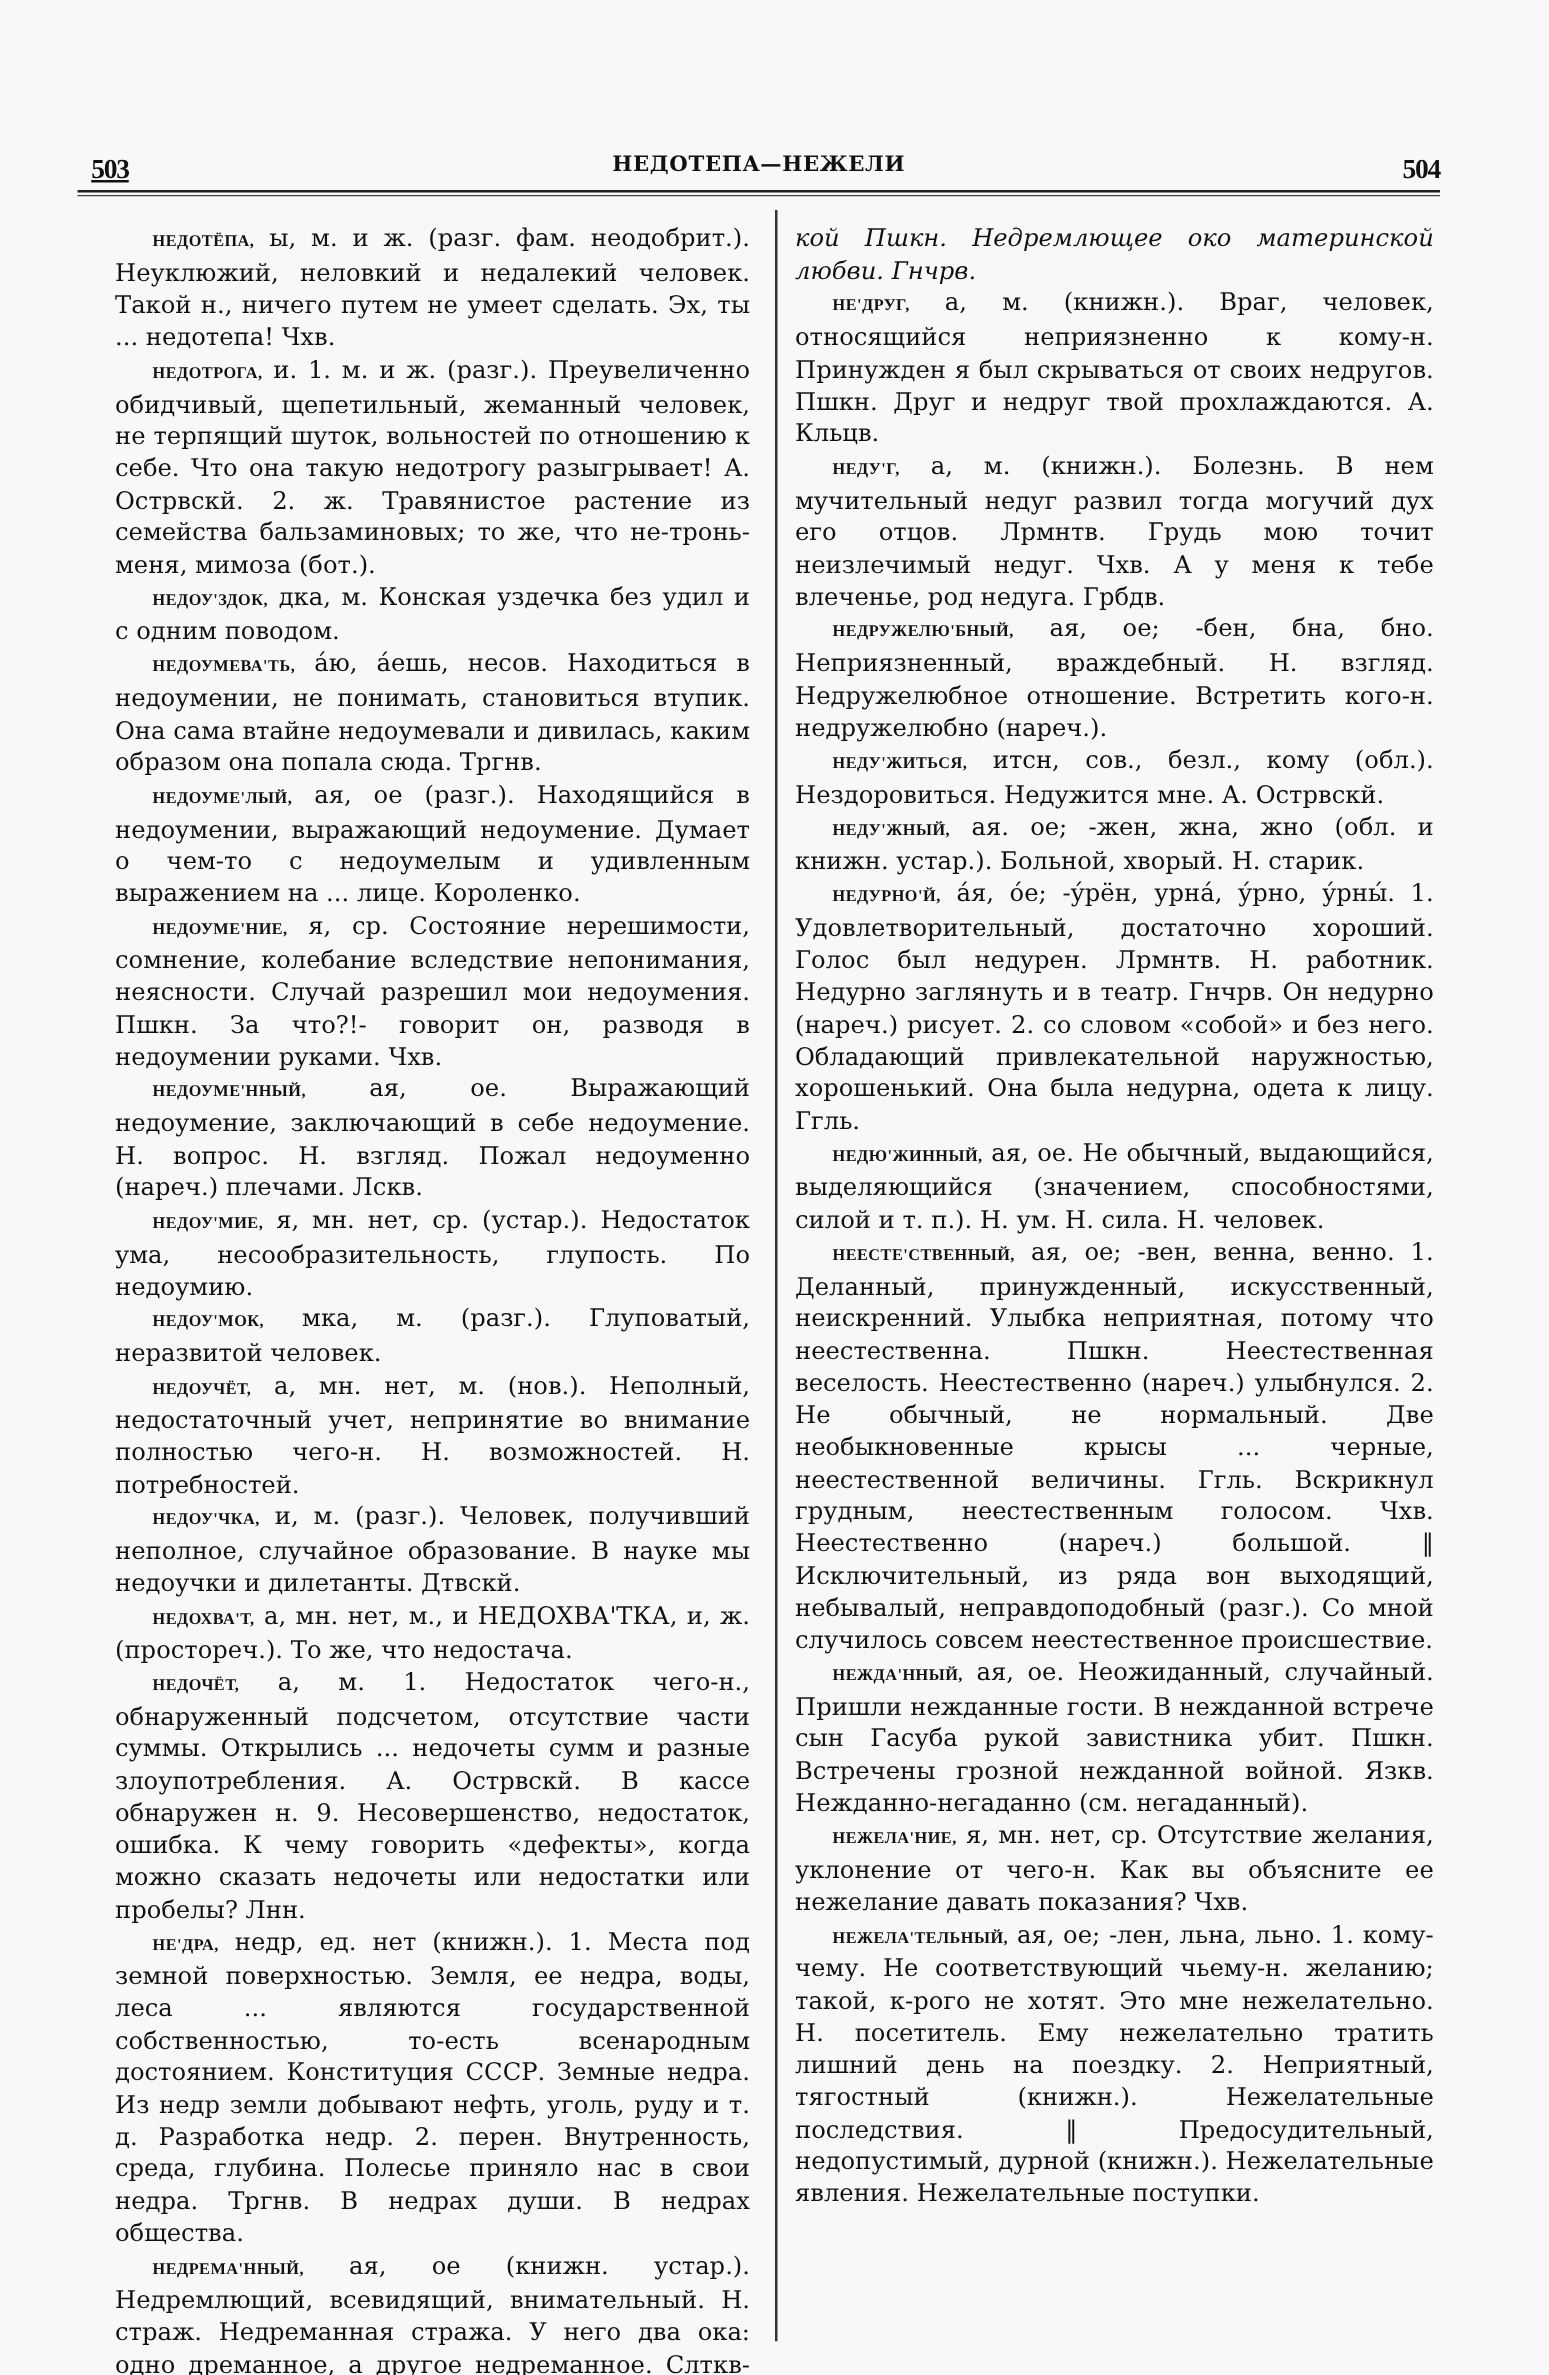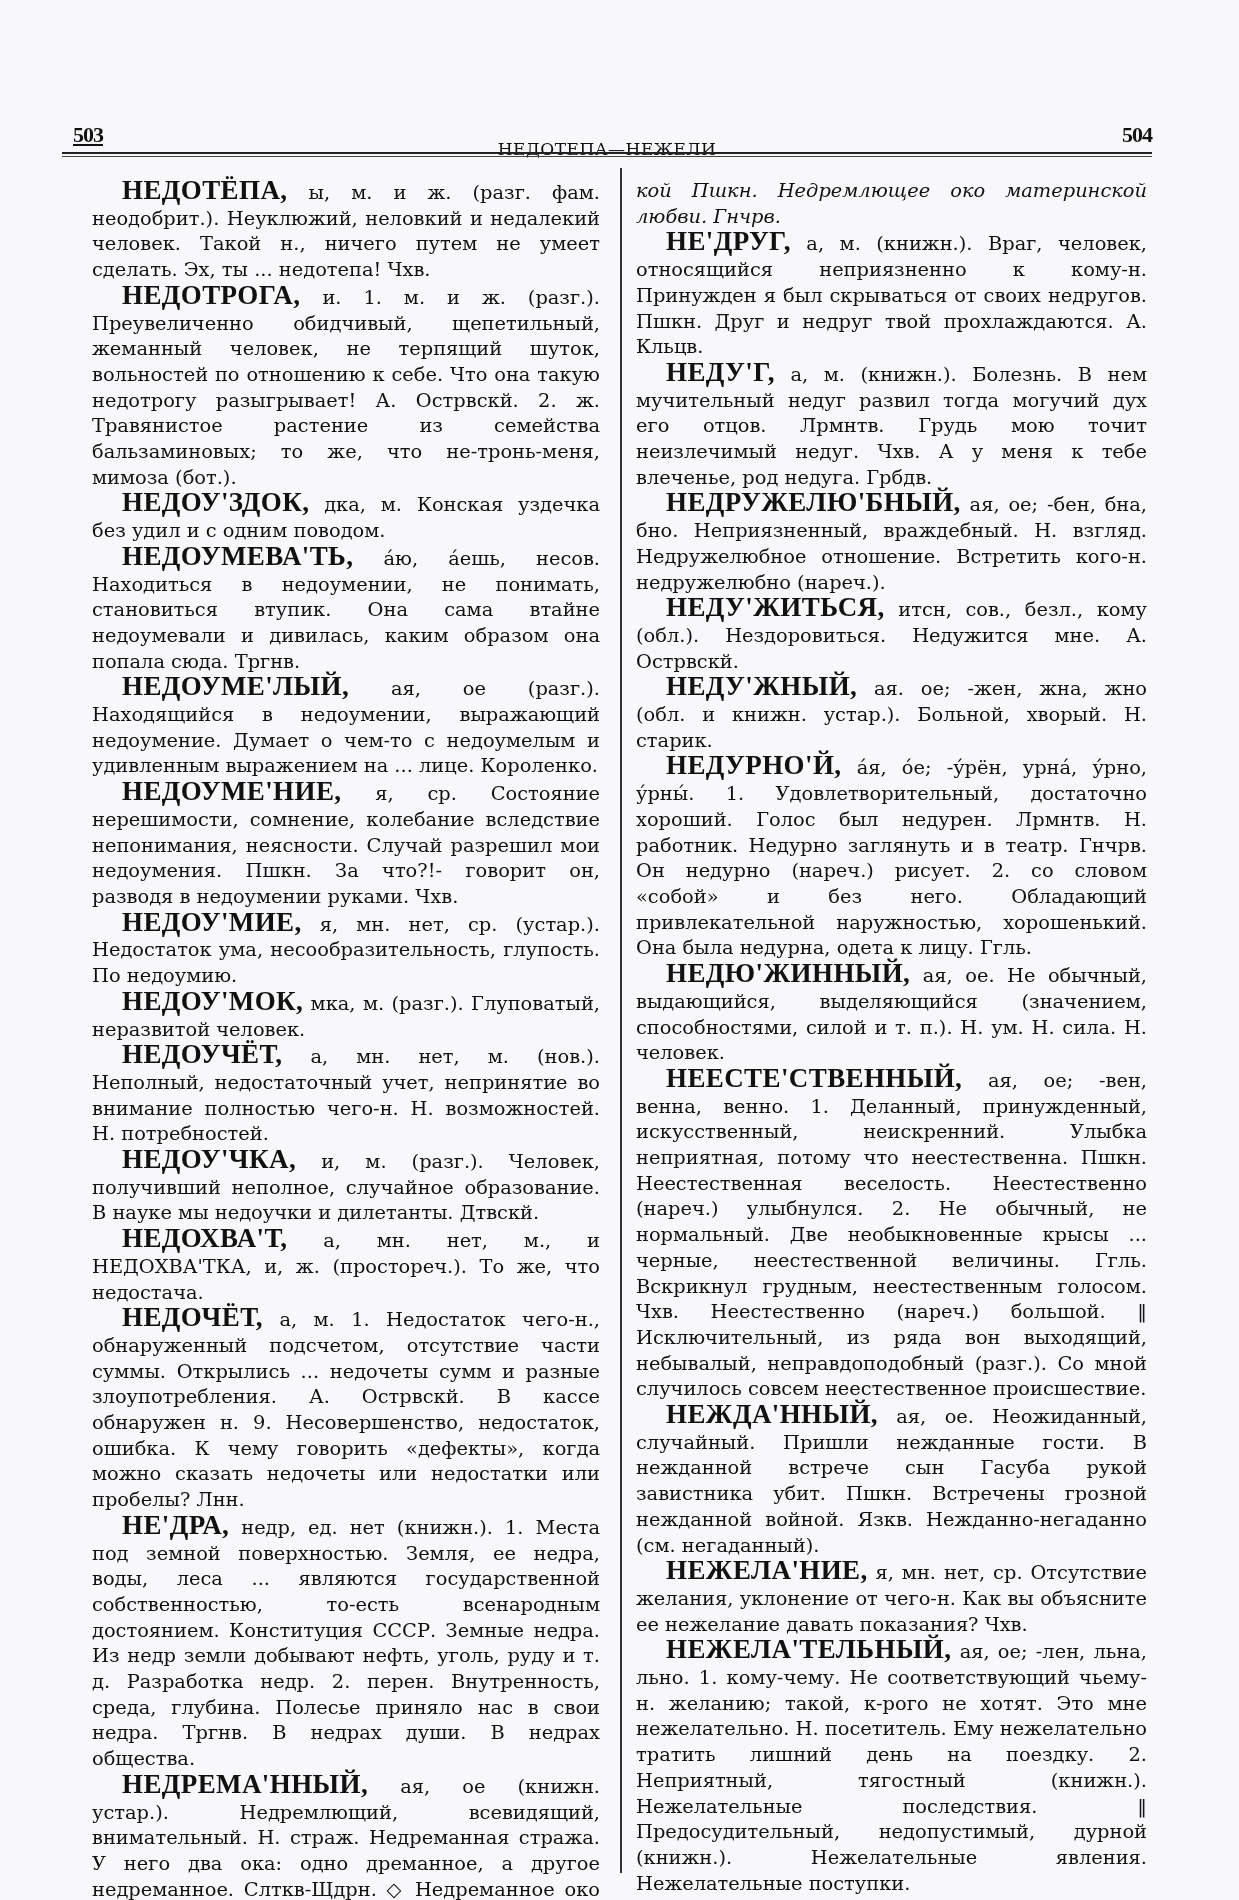--- a/index.html
+++ b/index.html
@@ -11,56 +11,57 @@
     position: relative;
     overflow: hidden;
   }
   .page-header {
     position: absolute; left: 62px; top: 122px; width: 1090px; height: 30px;
   }
   .pnum { position: absolute; top: 0; font-weight: bold; font-size: 22px; letter-spacing: -1px; font-family: "Liberation Serif", serif; }
   .pnum.left { left: 11px; text-decoration: underline; }
   .pnum.right { right: 0; }
   .running-head {
-    position: absolute; left: 0; right: 0; top: 17px; text-align: center;
-    font-weight: normal; font-size: 17px; letter-spacing: 0.5px;
+    position: absolute; left: 0; right: 0; top: 0; text-align: center;
+    font-weight: bold; font-size: 17px; letter-spacing: 0.5px;
   }
   .rule1 { position: absolute; left: 62px; top: 152px; width: 1090px; height: 2px; background: #222; }
   .rule2 { position: absolute; left: 62px; top: 156px; width: 1090px; height: 1px; background: #444; }
   .col {
     position: absolute; top: 178px;
     font-size: 19.4px; line-height: 25.7px;
     text-align: justify; hyphens: none;
   }
   .col.left { left: 92px; width: 508px; }
   .col.right { left: 636px; width: 511px; }
   .divider { position: absolute; left: 620px; top: 168px; width: 1.5px; height: 1705px; background: #333; }
   .entry { text-indent: 30px; margin: 0; }
   .entry.cont { text-indent: 0; font-style: italic; }
-  .hw { font-weight: bold; font-family: "Liberation Serif", "DejaVu Serif", serif; font-size: 27px; letter-spacing: 0.4px; }
+  .hw { font-weight: bold; font-family: "Liberation Serif", "DejaVu Serif", serif; font-size: 13px; letter-spacing: 0.4px; }
   .body-text { }
 </style>
 </head>
 <body>
 
 <div class="page-header">
   <span class="pnum left">503</span>
   <span class="running-head">НЕДОТЕПА—НЕЖЕЛИ</span>
   <span class="pnum right">504</span>
 </div>
 <div class="rule1"></div>
 <div class="rule2"></div>
 
 <div class="col left" id="col-left">
     <p class="entry"><span class="hw">НЕДОТЁПА,</span> <span class="body-text">ы, м. и ж. (разг. фам. неодобрит.). Неуклюжий, неловкий и недалекий человек. Такой н., ничего путем не умеет сделать. Эх, ты ... недотепа! Чхв.</span></p>
     <p class="entry"><span class="hw">НЕДОТРОГА,</span> <span class="body-text">и. 1. м. и ж. (разг.). Преувеличенно обидчивый, щепетильный, жеманный человек, не терпящий шуток, вольностей по отношению к себе. Что она такую недотрогу разыгрывает! А. Острвскй. 2. ж. Травянистое растение из семейства бальзаминовых; то же, что не-тронь-меня, мимоза (бот.).</span></p>
     <p class="entry"><span class="hw">НЕДОУ'ЗДОК,</span> <span class="body-text">дка, м. Конская уздечка без удил и с одним поводом.</span></p>
     <p class="entry"><span class="hw">НЕДОУМЕВА'ТЬ,</span> <span class="body-text">а́ю, а́ешь, несов. Находиться в недоумении, не понимать, становиться втупик. Она сама втайне недоумевали и дивилась, каким образом она попала сюда. Тргнв.</span></p>
     <p class="entry"><span class="hw">НЕДОУМЕ'ЛЫЙ,</span> <span class="body-text">ая, ое (разг.). Находящийся в недоумении, выражающий недоумение. Думает о чем-то с недоумелым и удивленным выражением на ... лице. Короленко.</span></p>
     <p class="entry"><span class="hw">НЕДОУМЕ'НИЕ,</span> <span class="body-text">я, ср. Состояние нерешимости, сомнение, колебание вследствие непонимания, неясности. Случай разрешил мои недоумения. Пшкн. За что?!- говорит он, разводя в недоумении руками. Чхв.</span></p>
+    <p class="entry"><span class="hw">НЕДОУМЕ'ННЫЙ,</span> <span class="body-text">ая, ое. Выражающий недоумение, заключающий в себе недоумение. Н. вопрос. Н. взгляд. Пожал недоуменно (нареч.) плечами. Лскв.</span></p>
     <p class="entry"><span class="hw">НЕДОУ'МИЕ,</span> <span class="body-text">я, мн. нет, ср. (устар.). Недостаток ума, несообразительность, глупость. По недоумию.</span></p>
     <p class="entry"><span class="hw">НЕДОУ'МОК,</span> <span class="body-text">мка, м. (разг.). Глуповатый, неразвитой человек.</span></p>
     <p class="entry"><span class="hw">НЕДОУЧЁТ,</span> <span class="body-text">а, мн. нет, м. (нов.). Неполный, недостаточный учет, непринятие во внимание полностью чего-н. Н. возможностей. Н. потребностей.</span></p>
     <p class="entry"><span class="hw">НЕДОУ'ЧКА,</span> <span class="body-text">и, м. (разг.). Человек, получивший неполное, случайное образование. В науке мы недоучки и дилетанты. Дтвскй.</span></p>
     <p class="entry"><span class="hw">НЕДОХВА'Т,</span> <span class="body-text">а, мн. нет, м., и НЕДОХВА'ТКА, и, ж. (простореч.). То же, что недостача.</span></p>
     <p class="entry"><span class="hw">НЕДОЧЁТ,</span> <span class="body-text">а, м. 1. Недостаток чего-н., обнаруженный подсчетом, отсутствие части суммы. Открылись ... недочеты сумм и разные злоупотребления. А. Острвскй. В кассе обнаружен н. 9. Несовершенство, недостаток, ошибка. К чему говорить «дефекты», когда можно сказать недочеты или недостатки или пробелы? Лнн.</span></p>
     <p class="entry"><span class="hw">НЕ'ДРА,</span> <span class="body-text">недр, ед. нет (книжн.). 1. Места под земной поверхностью. Земля, ее недра, воды, леса ... являются государственной собственностью, то-есть всенародным достоянием. Конституция СССР. Земные недра. Из недр земли добывают нефть, уголь, руду и т. д. Разработка недр. 2. перен. Внутренность, среда, глубина. Полесье приняло нас в свои недра. Тргнв. В недрах души. В недрах общества.</span></p>
     <p class="entry"><span class="hw">НЕДРЕМА'ННЫЙ,</span> <span class="body-text">ая, ое (книжн. устар.). Недремлющий, всевидящий, внимательный. Н. страж. Недреманная стража. У него два ока: одно дреманное, а другое недреманное. Слткв-Щдрн. ◇ Недреманное око (книжн. публиц. ирон.)—перен. бдительный наблюдатель, надсмотрщик.</span></p>
   </div>
 <div class="divider"></div>

